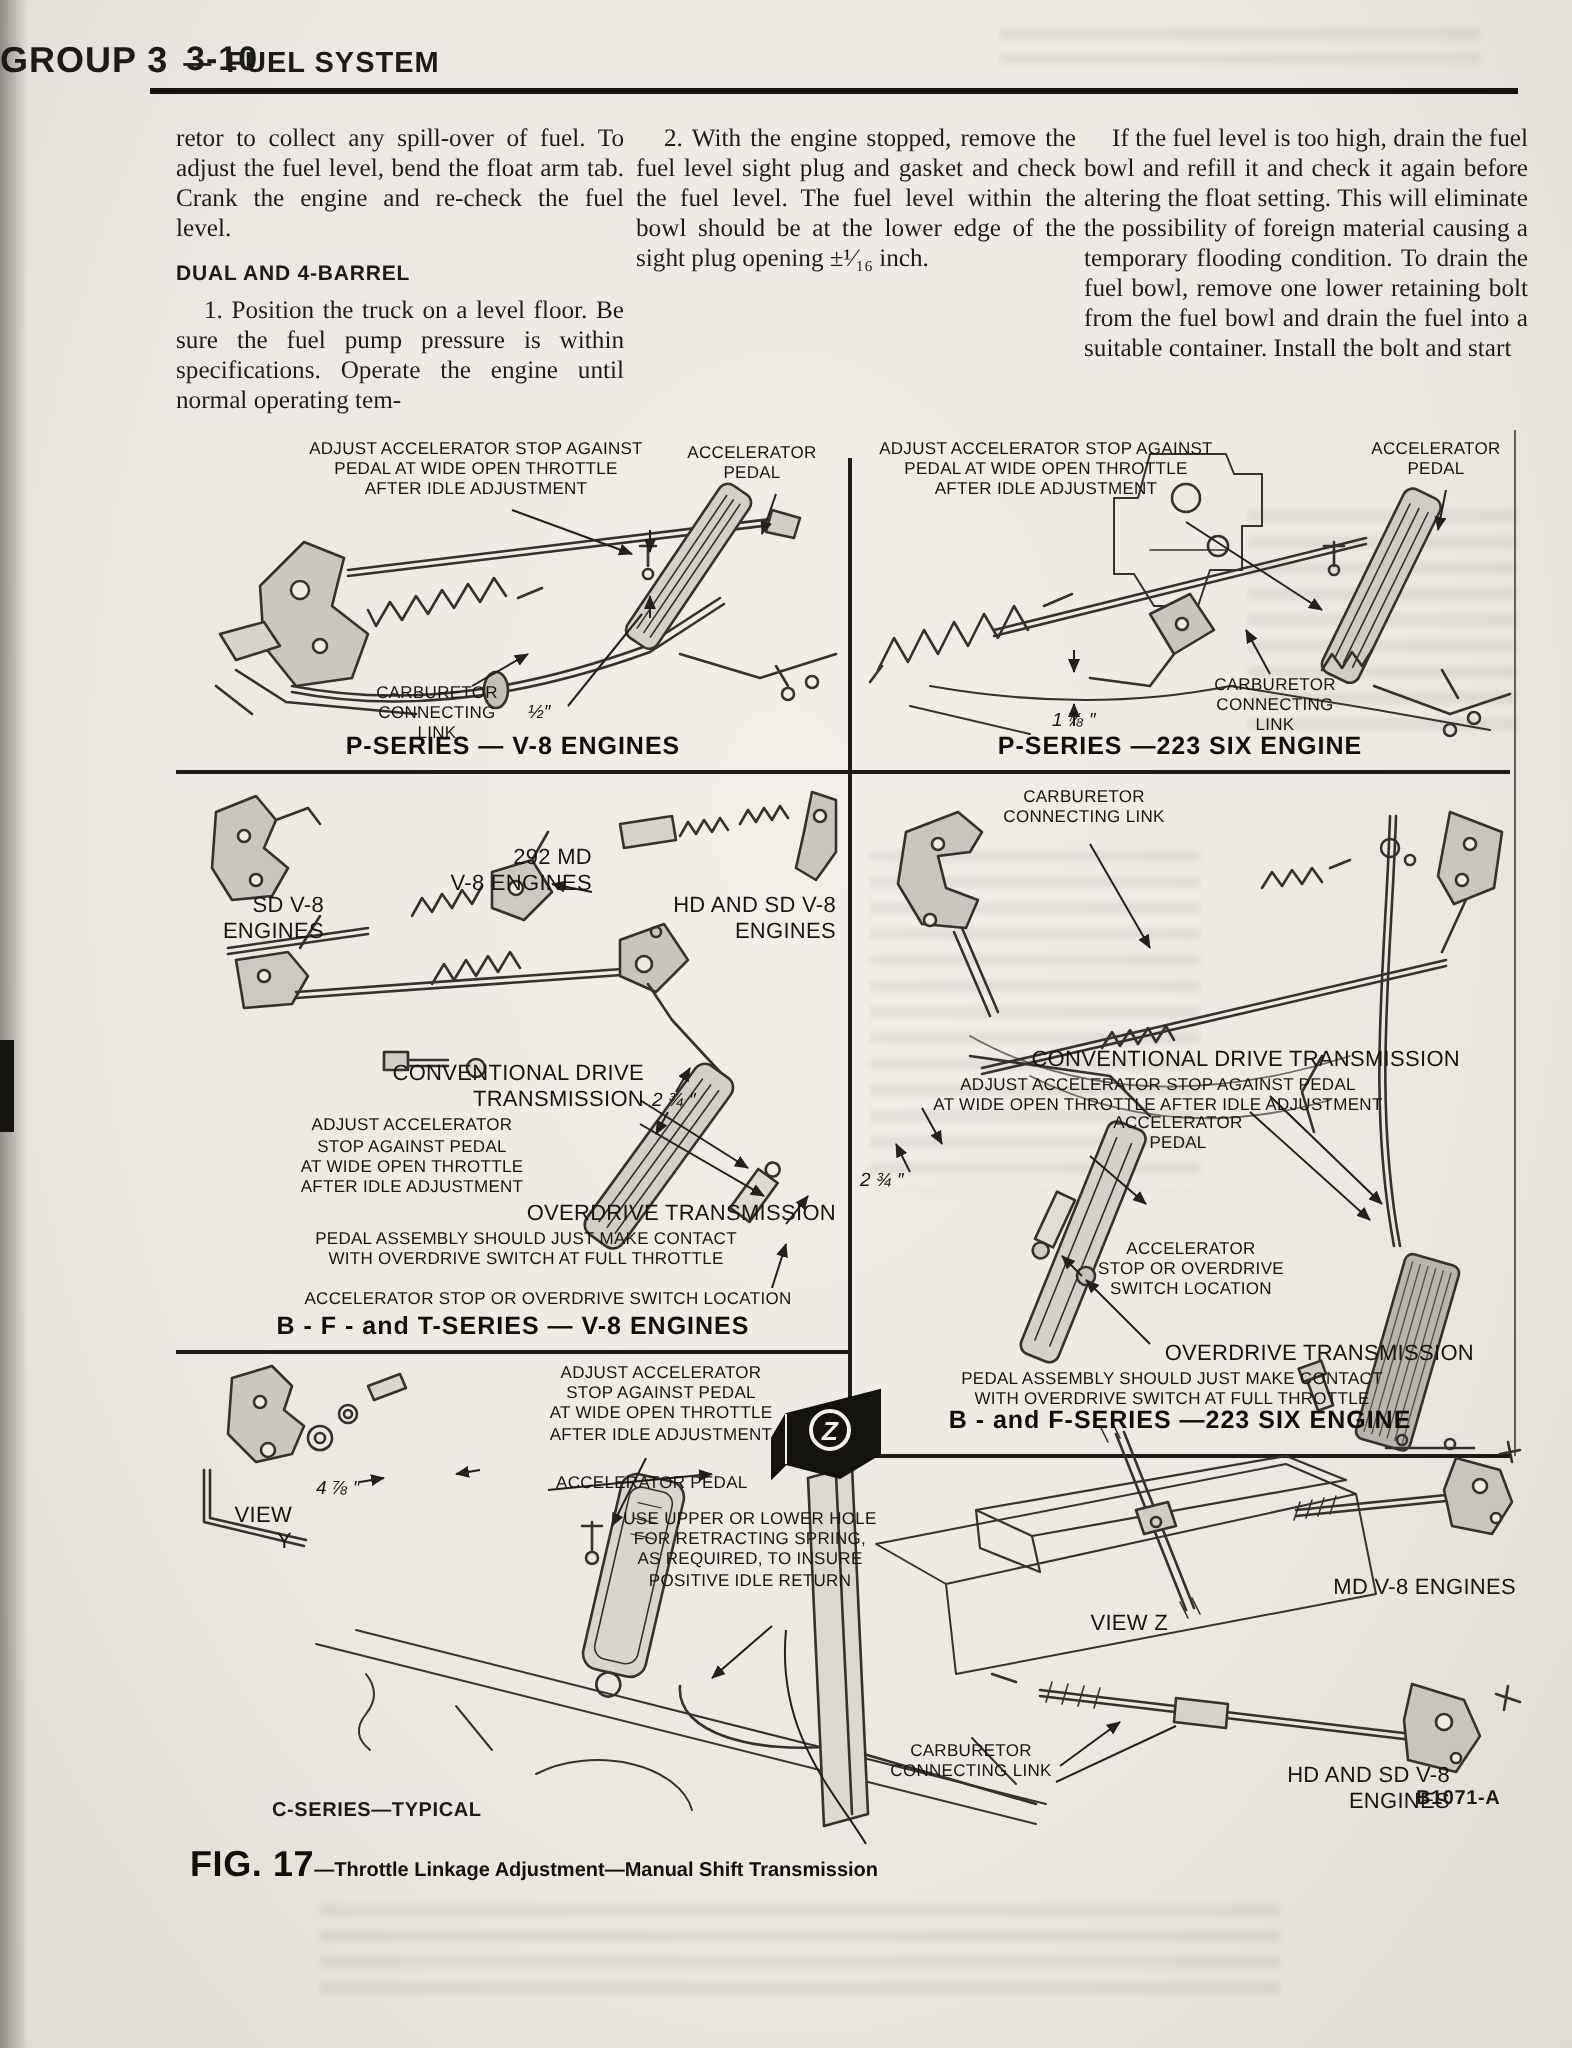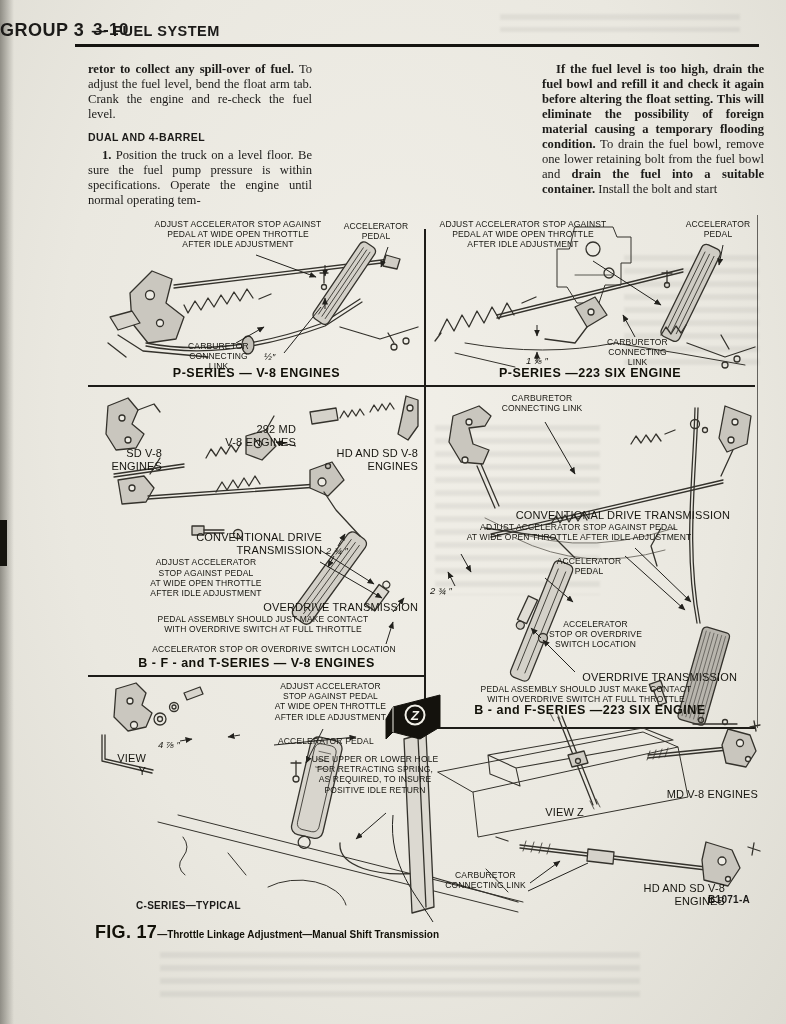--- a/index.html
+++ b/index.html
@@ -15,21 +15,21 @@
   
   .pageno{position:absolute;left:93px;top:20px;font:700 17px "Liberation Sans",sans-serif;letter-spacing:.5px;}
   .htitle{position:absolute;left:0;top:20px;width:786px;text-align:left;font-family:"Liberation Sans",sans-serif;font-weight:700;}
   .htitle .big{font-size:18px;letter-spacing:.5px;}
   .htitle .sep{font-size:14px;padding:0 3px;}
   .htitle .small{font-size:14.5px;letter-spacing:.5px;}
   .hrule{position:absolute;left:75px;top:44px;width:684px;height:3px;background:#151410;}
   
   .col{position:absolute;top:62px;}
   .body{margin:0;font-size:12.6px;line-height:15px;text-align:justify;}
-  .body b{font-weight:700;}
+  .body b{font-weight:400;}
   .indent{text-indent:14px;}
   .subhead{margin:9px 0 5px 0;font:700 10.5px "Liberation Sans",sans-serif;letter-spacing:.4px;}
   
   #fig{position:absolute;left:88px;top:215px;width:676px;height:752px;}
   .hr{position:absolute;height:2px;background:#1d1c18;}
   .vr{position:absolute;width:2px;background:#1d1c18;}
   .lbl{position:absolute;font:400 8.5px/1.2 "Liberation Sans",sans-serif;letter-spacing:.15px;color:#16150f;text-align:center;}
   .lbl .ln{display:block;}
   .lbl .bln{display:block;font-weight:400;font-size:11px;text-align:right;}
   .left{text-align:left;}
@@ -60,20 +60,21 @@
     <span class="small">FUEL SYSTEM</span>
   </div>
   <div class="hrule"></div>
 
   <div class="col" style="left:88px;width:224px">
     <p class="body"><b>retor to collect any spill-over of fuel.</b> <span>To adjust the fuel level, bend the float arm tab. Crank the engine and re-check the fuel level.</span></p>
     <h4 class="subhead">DUAL AND 4-BARREL</h4>
     <p class="body indent"><b>1.</b> <span>Position the truck on a level floor. Be sure the fuel pump pressure is within specifications. Operate the engine until normal operating tem-</span></p>
   </div>
   <div class="col" style="left:318px;width:220px">
+    <p class="body indent" style="margin-top:0"><b>2.</b> <span>With the engine stopped, remove the fuel level sight plug and gasket and check the fuel level. The fuel level within the bowl should be at the lower edge of the sight plug opening ±¹⁄₁₆ inch.</span></p>
   </div>
   <div class="col" style="left:542px;width:222px">
     <p class="body indent"><b>If the fuel level is too high, drain the fuel bowl and refill it and check it again before altering the float setting. This will eliminate the possibility of foreign material causing a temporary flooding condition.</b> <span>To drain the fuel bowl, remove one lower retaining bolt from the fuel bowl and</span> <b>drain the fuel into a suitable container.</b> <span>Install the bolt and start</span></p>
   </div>
 
   <div id="fig">
 
     <div class="vr" style="left:336px;top:14px;height:500px"></div>
     <div class="vr" style="left:669px;top:0;height:513px;opacity:.65;width:1px"></div>
     <div class="hr" style="left:0;top:170px;width:337px"></div>
@@ -396,21 +397,21 @@
     </div>
     <div class="lbl" style="left:40px;top:429px;width:292px">
       <span class="ln">ACCELERATOR STOP OR OVERDRIVE SWITCH LOCATION</span>
     </div>
     <div class="cap" style="left:0;top:441px;width:337px">B - F - and T-SERIES — V-8 ENGINES</div>
 
     <div class="lbl" style="left:398px;top:178px;width:112px">
       <span class="ln">CARBURETOR</span>
       <span class="ln">CONNECTING LINK</span>
     </div>
-    <div class="lbl" style="left:340px;top:294px;width:302px">
+    <div class="lbl" style="left:340px;top:309px;width:302px">
       <span class="bln">CONVENTIONAL DRIVE TRANSMISSION</span>
       <span class="ln">ADJUST ACCELERATOR STOP AGAINST PEDAL</span>
       <span class="ln">AT WIDE OPEN THROTTLE AFTER IDLE ADJUSTMENT</span>
     </div>
     <div class="lbl" style="left:452px;top:341px;width:98px">
       <span class="ln">ACCELERATOR</span>
       <span class="ln">PEDAL</span>
     </div>
     <div class="dim" style="left:342px;top:370px">2 ¾ ″</div>
     <div class="lbl" style="left:450px;top:404px;width:115px">

